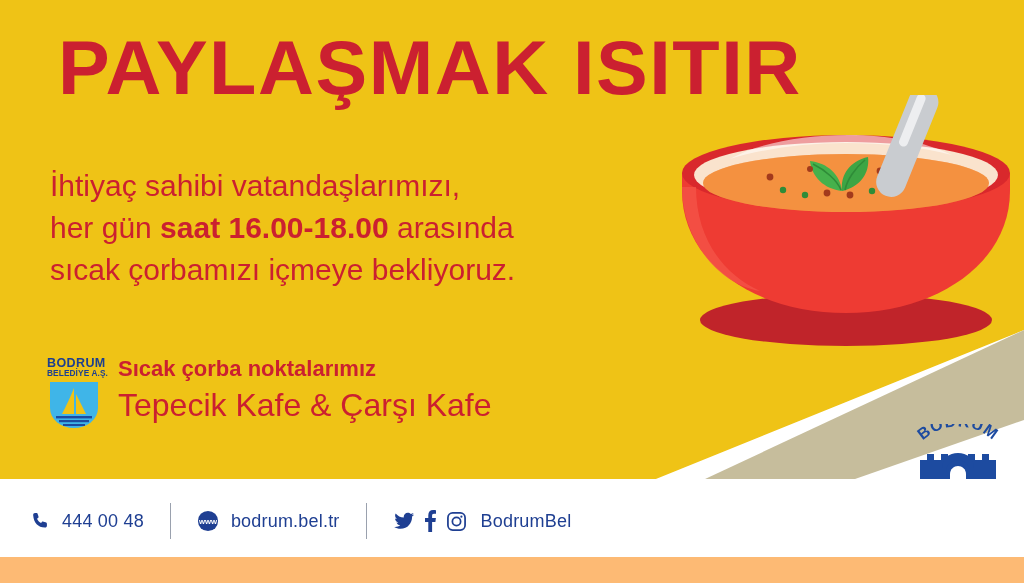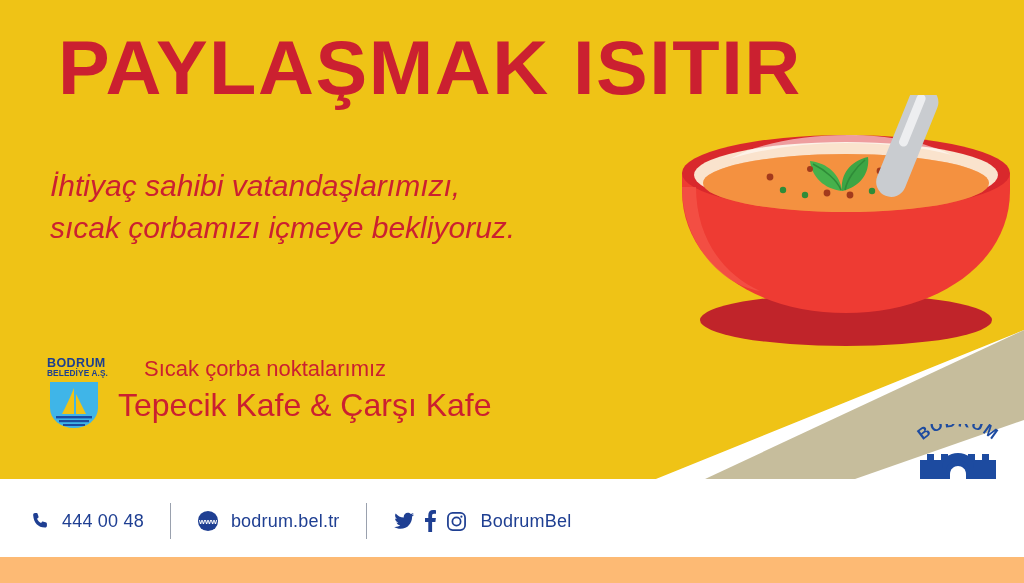--- a/index.html
+++ b/index.html
@@ -37,36 +37,36 @@
     transform-origin:left top;
     white-space:nowrap;
   }
   
   .body-copy{
     position:absolute;left:50px;top:165px;
     color:#cb2030;
     font-size:30px;line-height:42px;font-weight:400;
   }
   .body-copy .bold{font-weight:bold;}
-  .body-copy .line{white-space:nowrap;display:block;font-style:italic;}
+  .body-copy .line{white-space:nowrap;display:block;}
   
   .points-block{position:absolute;left:44px;top:356px;display:flex;align-items:flex-start;}
   .muni-mini{width:66px;height:72px;position:relative;margin-right:8px;}
   .mini-word1{
     position:absolute;left:3px;top:1px;font-size:12.5px;font-weight:bold;
     color:#1d3f8f;letter-spacing:0.4px;line-height:1;
   }
   .mini-word2{
     position:absolute;left:3px;top:13px;font-size:8.3px;font-weight:bold;
     color:#1d3f8f;letter-spacing:0.1px;line-height:1;text-align:center;
   }
   .mini-shield{position:absolute;left:4px;top:24px;width:52px;height:48px;}
   .points-text{padding-top:2px;}
   .points-label{
-    color:#cb2030;font-size:22px;font-weight:400;line-height:1;margin-bottom:9px;margin-left:26px;
+    color:#cb2030;font-size:22px;font-weight:700;line-height:1;margin-bottom:9px;
   }
   .points-venues{
     color:#cb2030;font-size:32px;font-weight:normal;line-height:1;white-space:nowrap;
   }
   
   .bowl-art{position:absolute;left:660px;top:95px;width:364px;height:255px;}
   
   .muni-big{position:absolute;left:898px;top:424px;width:120px;height:125px;}
   
   .footer{
@@ -92,20 +92,21 @@
 <div id="poster">
 
   <div class="bg-yellow"></div>
   <div class="bg-white-corner"></div>
   <div class="bg-tan"></div>
 
   <div class="headline">PAYLAŞMAK ISITIR</div>
 
   <div class="body-copy">
     <span class="line">İhtiyaç sahibi vatandaşlarımızı,</span>
+    <span class="line"><span>her gün </span><span class="bold">saat 16.00-18.00</span><span> arasında</span></span>
     <span class="line">sıcak çorbamızı içmeye bekliyoruz.</span>
   </div>
 
   <div class="points-block">
     <div class="muni-mini">
       <div class="mini-word1">BODRUM</div>
       <div class="mini-word2">BELEDİYE A.Ş.</div>
       <svg class="mini-shield" viewBox="0 0 52 48">
         <path d="M2 2 h48 v26 a24 20 0 0 1 -24 20 a24 20 0 0 1 -24 -20 Z" fill="#3fb5e8"></path>
         <path d="M26 8 L26 34 L14 34 C18 26 23 16 26 8 Z" fill="#efc316"></path>

